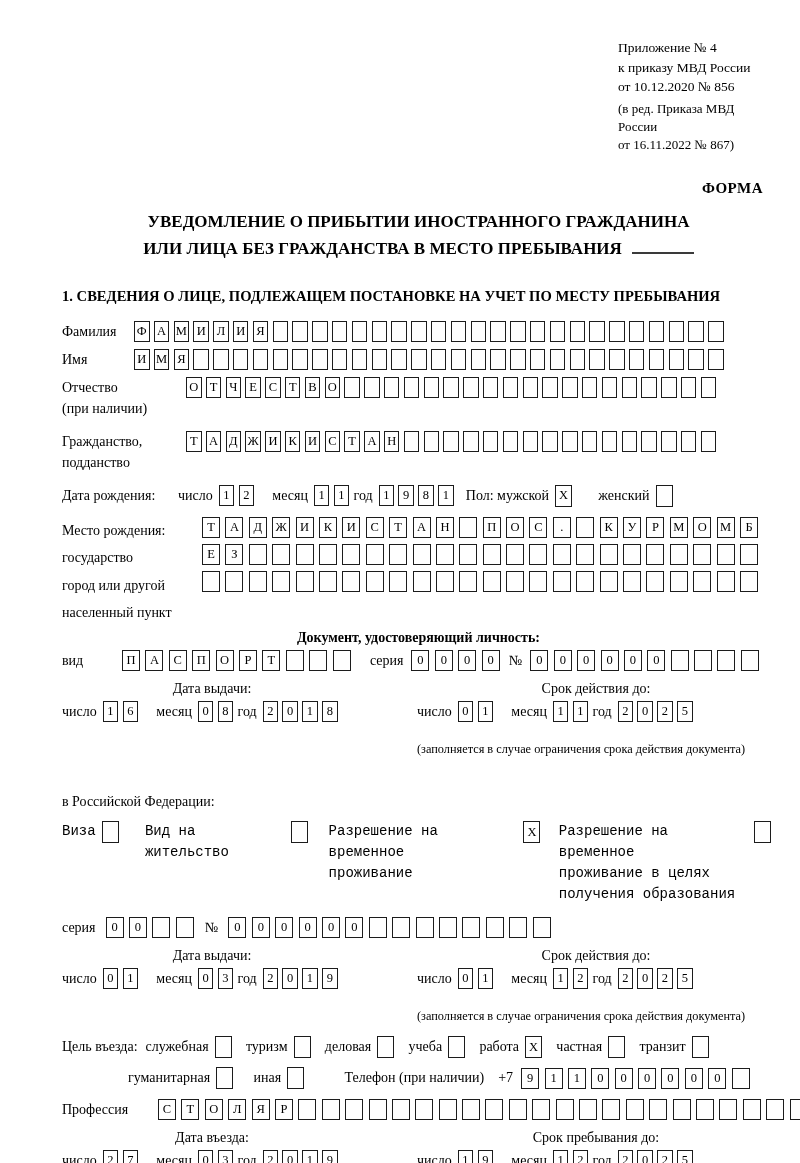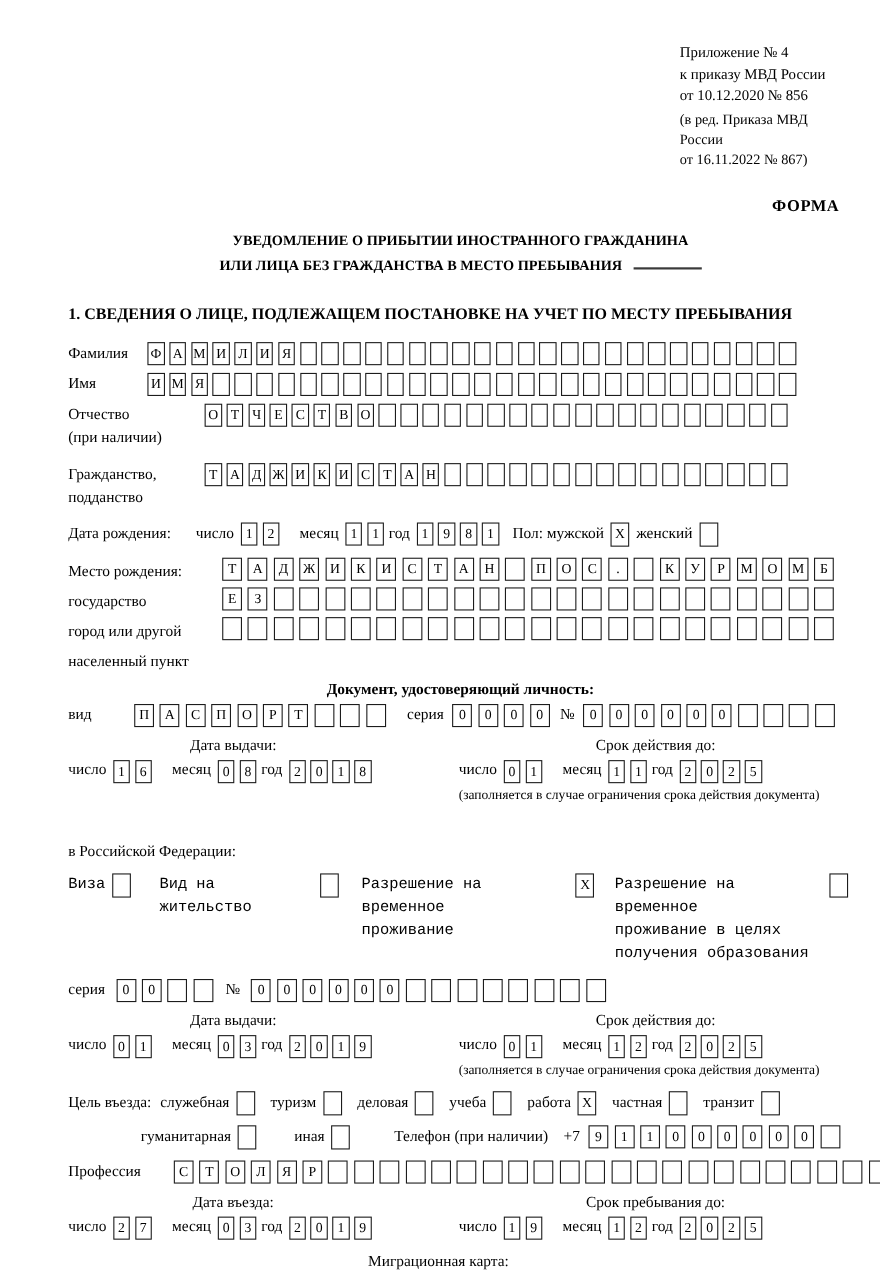--- a/index.html
+++ b/index.html
@@ -5,41 +5,41 @@
   html,body{margin:0;padding:0;background:#fff;}
   .page{
     width:800px;height:1163px;box-sizing:border-box;
     padding:38px 25px 16px 62px;
     font-family:"Liberation Serif","DejaVu Serif",serif;
     color:#000;background:#fff;position:relative;overflow:hidden;
   }
   .appendix{margin-left:556px;font-size:13.5px;line-height:1.45;}
   .revision{margin-left:556px;font-size:13px;line-height:1.4;margin-top:3px;}
   .form-label{text-align:right;padding-right:12px;font-weight:bold;font-size:15px;margin-top:26px;letter-spacing:.5px;}
-  .title{Text-align:center;text-align:center;font-weight:bold;font-size:13px;line-height:1.55;margin-top:12px;}
+  .title{Text-align:center;text-align:center;font-weight:bold;font-size:17px;line-height:1.55;margin-top:12px;}
   .title-underline{display:inline-block;width:62px;border-bottom:2px solid #3a3a3a;height:14px;margin-left:10px;}
   .section-heading{font-weight:bold;font-size:14.6px;margin-top:26px;}
   .row{display:flex;align-items:flex-start;margin-top:7px;}
   .lbl{font-size:14px;flex:none;line-height:1.5;}
   .boxes{display:flex;flex:none;}
   .cell{
     flex:none;width:15.5px;height:21px;border:1.5px solid #1c1c1c;box-sizing:border-box;
     margin-right:4.3px;display:inline-flex;align-items:center;justify-content:center;
     font-size:12.5px;background:#fff;
   }
   .wide .cell{width:18px;margin-right:5.4px;}
   .cbx .cell{width:17px;height:22px;}
   .dg{display:flex;align-items:center;flex:none;}
   .dg .t{font-size:14px;margin-right:6px;flex:none;}
   .dg .gap{width:14px;flex:none;}
   .datepair{display:flex;margin-top:10px;}
   .dp-l{width:355px;flex:none;}
   .dp-r{flex:1;}
   .dp-head{text-align:center;font-size:14px;margin-bottom:4px;}
-  .dp-note{font-size:12.3px;margin-top:3px;white-space:nowrap;}
+  .dp-note{font-size:12.3px;margin-top:20px;white-space:nowrap;}
   .para{font-size:14px;line-height:1.65;margin-top:10px;}
   .permits{display:flex;align-items:flex-start;margin-top:8px;font-size:14px;}
   .permit{display:flex;align-items:flex-start;}
   .permit .txt{text-align:left;line-height:1.5;font-family:Liberation Mono, monospace;}
   .permit .boxes{margin-left:10px;margin-right:0;}
   .purpose{display:flex;align-items:center;font-size:14px;margin-top:12px;flex-wrap:nowrap;}
   .purpose .opt{display:flex;align-items:center;margin-right:10px;}
   .purpose .opt .t{margin-right:6px;}
   .rep{display:flex;margin-top:10px;}
   .rep-labels{width:118px;flex:none;font-size:14px;line-height:1.6;}
@@ -237,21 +237,21 @@
           <span class="cell">9</span>
           <span class="cell">8</span>
           <span class="cell">1</span>
         </span>
     </span>
     <span class="dg" style="margin-left:8px;">
       <span class="t">Пол: мужской</span>
       <span class="boxes cbx">
           <span class="cell">X</span>
         </span>
-      <span class="t" style="margin-left:2px;">женский</span>
+      <span class="t" style="margin-left:22px;">женский</span>
       <span class="boxes cbx">
           <span class="cell"></span>
         </span>
     </span>
   </div>
 
   <div class="row mt10">
     <span class="lbl" style="width:140px;line-height:1.95;">
       <span>Место рождения:</span><br>
       <span>государство</span><br>
@@ -590,21 +590,21 @@
       </span>
   </div>
 
   <div class="purpose" style="margin-left:66px;margin-top:9px;">
     <span class="opt">
         <span class="t">гуманитарная</span>
         <span class="boxes cbx">
           <span class="cell"></span>
         </span>
       </span>
-    <span class="opt" style="margin-left:20px;">
+    <span class="opt" style="margin-left:6px;">
         <span class="t">иная</span>
         <span class="boxes cbx">
           <span class="cell"></span>
         </span>
       </span>
     <span style="margin-left:26px;margin-right:14px;">Телефон (при наличии)</span>
     <span style="margin-right:8px;">+7</span>
     <span class="boxes wide">
         <span class="cell">9</span>
         <span class="cell">1</span>

